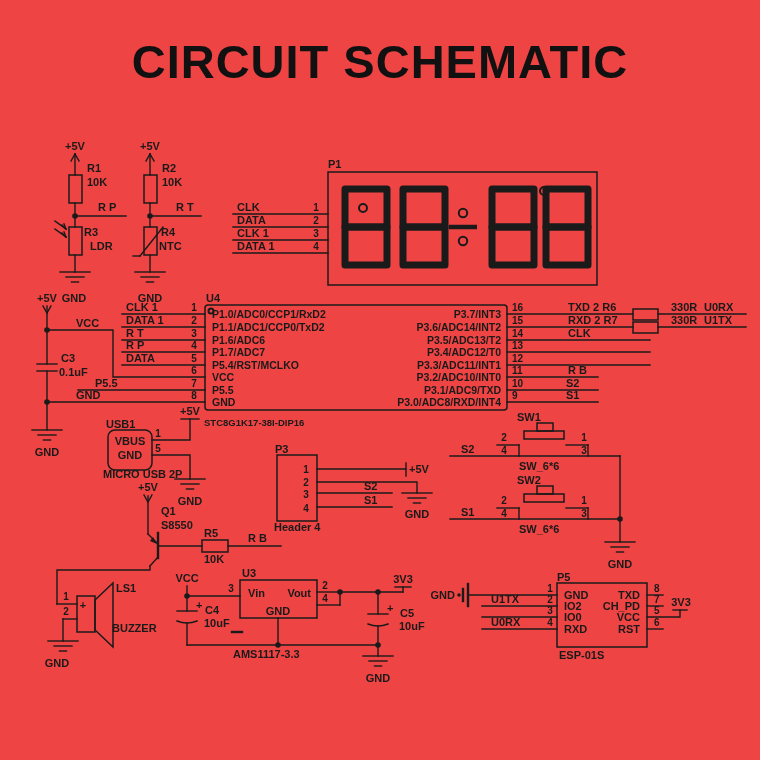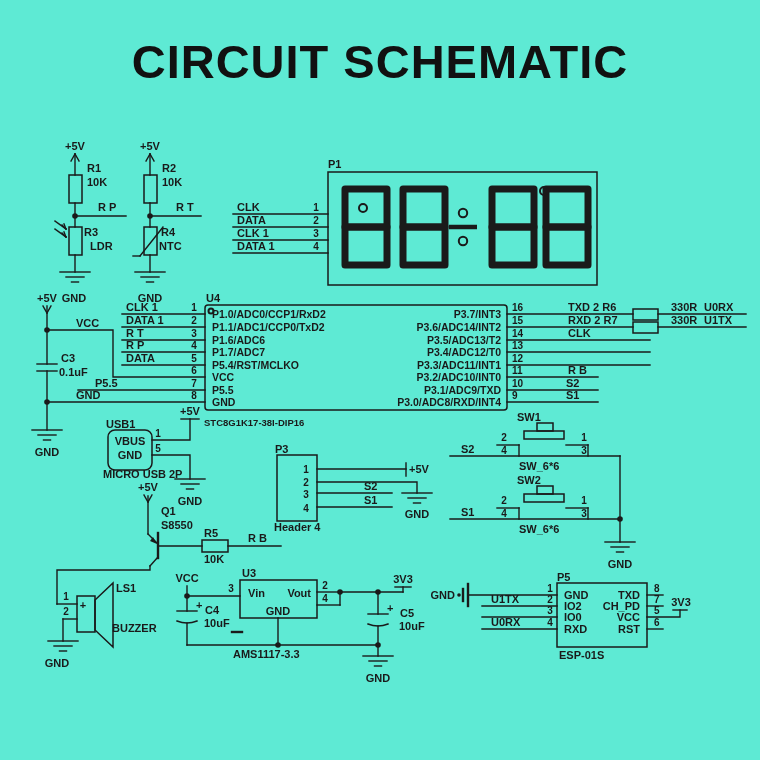--- a/index.html
+++ b/index.html
@@ -1,16 +1,16 @@
 <!DOCTYPE html>
 <html><head>
 <meta charset="utf-8">
 <style>
   html,body{margin:0;padding:0;background:#ffffff;}
-  .page{width:760px;height:760px;background:#5eead4;position:relative;font-family:"Liberation Sans",sans-serif;}
+  .page{width:760px;height:760px;background:#ef4444;position:relative;font-family:"Liberation Sans",sans-serif;}
   svg{display:block;}
   .w{stroke:#1a1a1a;stroke-width:1.4;fill:none;stroke-linecap:square;}
   .w2{stroke:#1a1a1a;stroke-width:2.4;fill:none;stroke-linecap:square;}
   .box{stroke:#1a1a1a;stroke-width:1.5;fill:none;}
   .seg{stroke:#1a1a1a;stroke-width:7;fill:none;stroke-linejoin:round;}
   .ring{stroke:#1a1a1a;stroke-width:2;fill:none;}
   .dot{fill:#1a1a1a;stroke:none;}
   .t{fill:#1a1a1a;font-family:"Liberation Sans",sans-serif;font-size:11px;font-weight:bold;}
   .ts{font-size:10px;}
   .ti{font-size:10.5px;}

